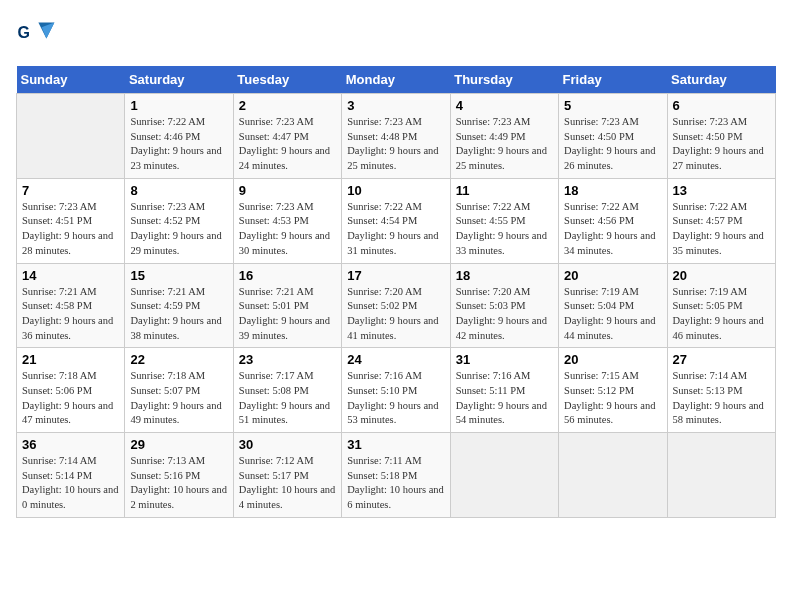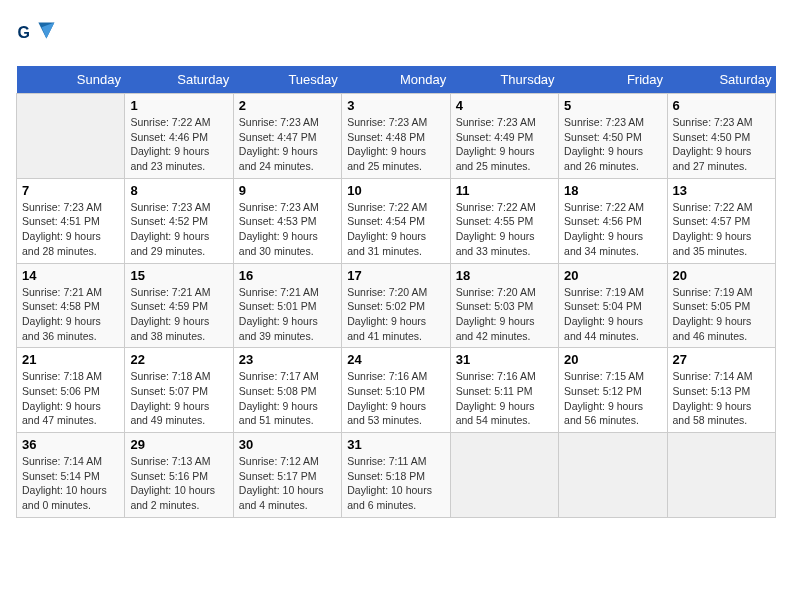--- a/index.html
+++ b/index.html
@@ -46,23 +46,23 @@
     }
     table {
       width: 100%;
       border-collapse: collapse;
       font-size: 11px;
     }
     thead tr th {
       background: #3366cc;
       color: #fff;
       padding: 6px 4px;
-      text-align: right;
+      text-align: left;
       font-size: 13px;
-      font-weight: normal;
+      font-weight: bold;
     }
     tbody tr td {
       border: 1px solid #ccc;
       vertical-align: top;
       padding: 4px 5px;
       min-height: 70px;
       width: 107px;
     }
     tbody tr:nth-child(odd) td {
       background: #f9f9f9;
@@ -73,20 +73,21 @@
     .day-num {
       font-weight: bold;
       font-size: 13px;
       display: block;
       margin-bottom: 2px;
     }
     .day-detail {
       color: #333;
       font-size: 10.5px;
       line-height: 1.4;
+      font-family: Liberation Serif, serif;
     }
     .empty-cell {
       background: #f0f0f0 !important;
     }
   </style>
 </head>
 <body>
 
 <div class="header">
   <div class="logo">

